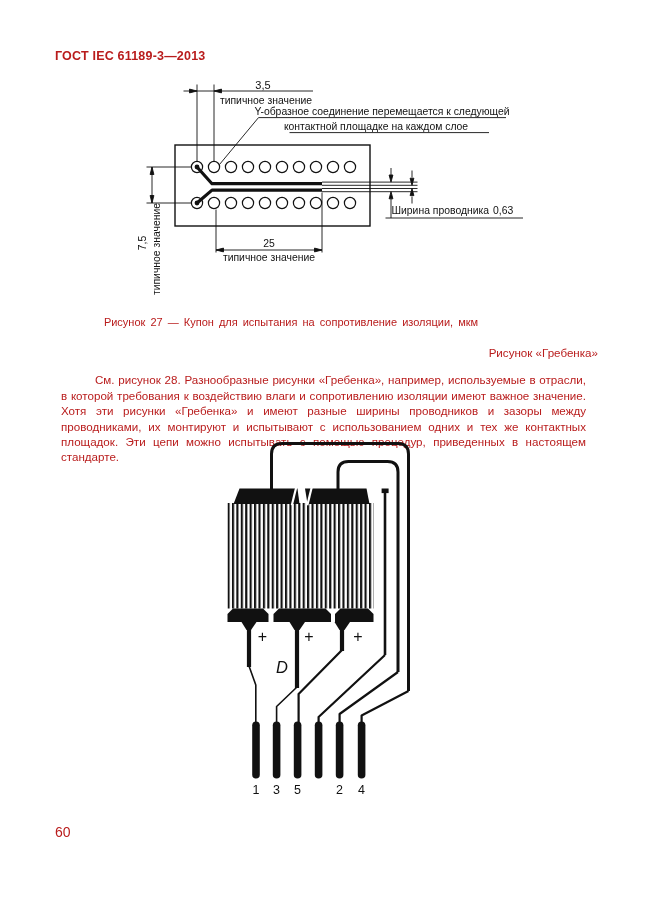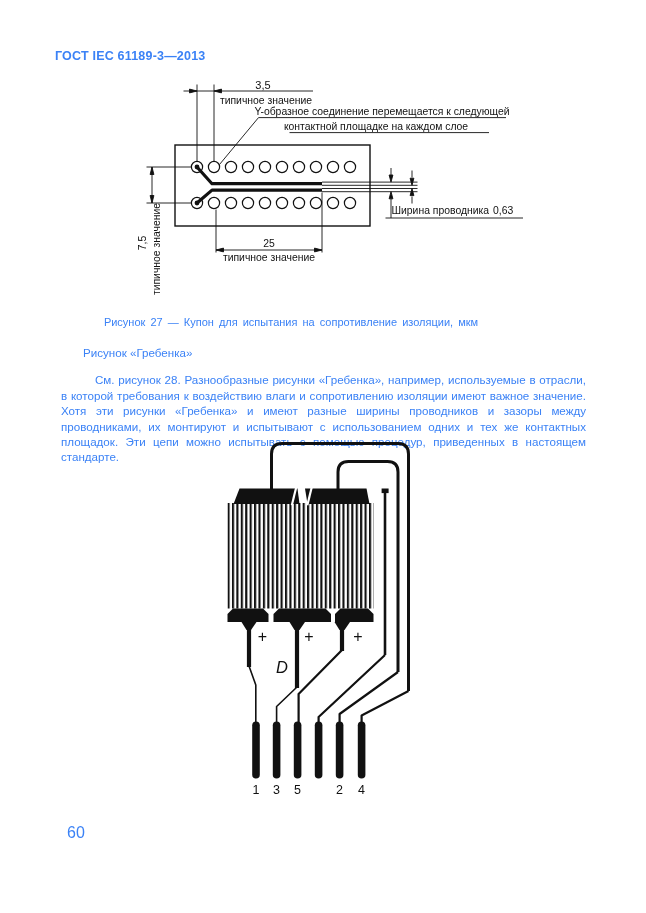--- a/index.html
+++ b/index.html
@@ -1,37 +1,37 @@
 <!DOCTYPE html>
 <html><head>
 <meta charset="utf-8">
 <style>
   html,body{margin:0;padding:0;background:#e8e8e8;}
   .page{
     position:relative;width:646px;height:913px;background:#ffffff;
-    font-family:"Liberation Sans", sans-serif;color:#3b82f6;overflow:hidden;
+    font-family:"Liberation Sans", sans-serif;color:#b91c1c;overflow:hidden;
     box-shadow:0 0 4px rgba(0,0,0,.3);
   }
   .doc-header{
     position:absolute;left:55px;top:49px;font-size:12.5px;font-weight:bold;
     letter-spacing:.2px;white-space:nowrap;
   }
   svg text{font-family:"Liberation Sans", sans-serif;fill:#111;}
   .fig{position:absolute;}
   .caption{
     position:absolute;left:0;width:582px;text-align:center;font-size:11px;
     white-space:nowrap;word-spacing:2px;
   }
   .caption27{top:316px;}
   .caption28{top:807px;}
   .body-text{position:absolute;left:49px;top:345px;width:549px;
     font-size:11.6px;line-height:15.4px;}
-  .body-heading{margin:0 0 0 34px;}
+  .body-heading{margin:0 0 0 34px;text-align:right;}
   .body-paragraph{margin:12px;text-indent:34px;text-align:justify;}
-  .page-number{position:absolute;left:55px;top:824px;font-size:16px;margin-left:12px;}
+  .page-number{position:absolute;left:55px;top:824px;font-size:14px;}
 </style>
 </head>
 <body>
 
 <div class="page">
 
   <div class="doc-header">ГОСТ IEC 61189-3—2013</div>
 
   <svg class="fig" style="left:130px;top:75px;" width="400" height="228" viewBox="130 75 400 228">
 

